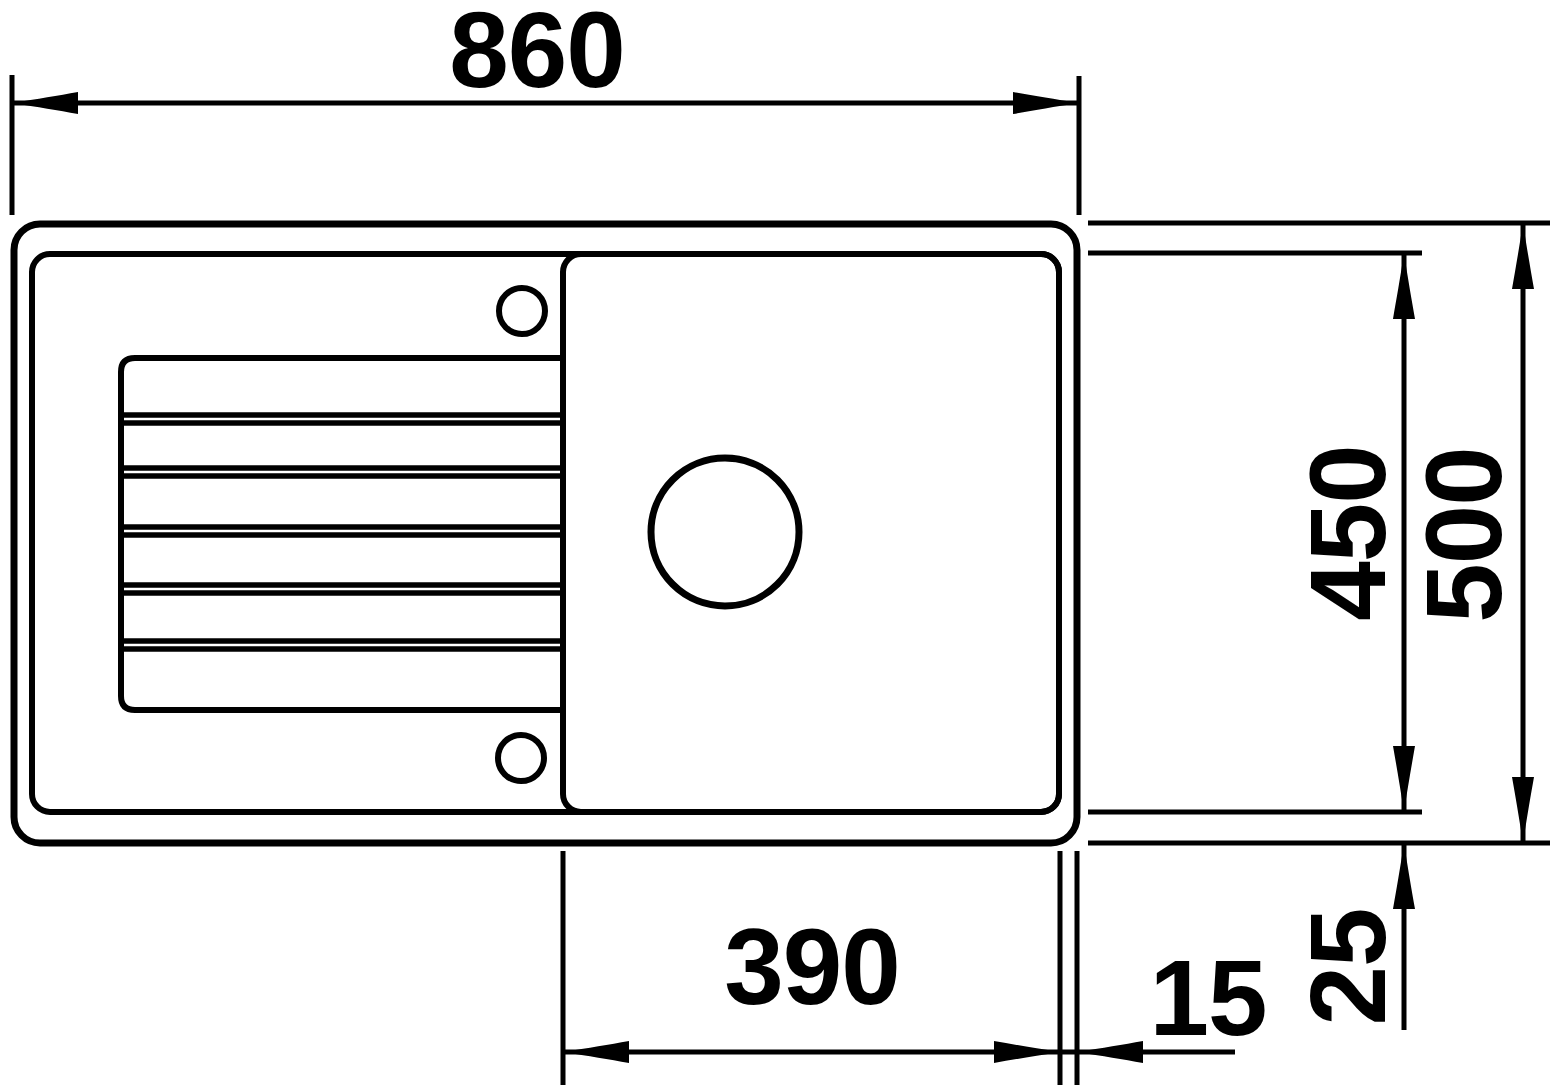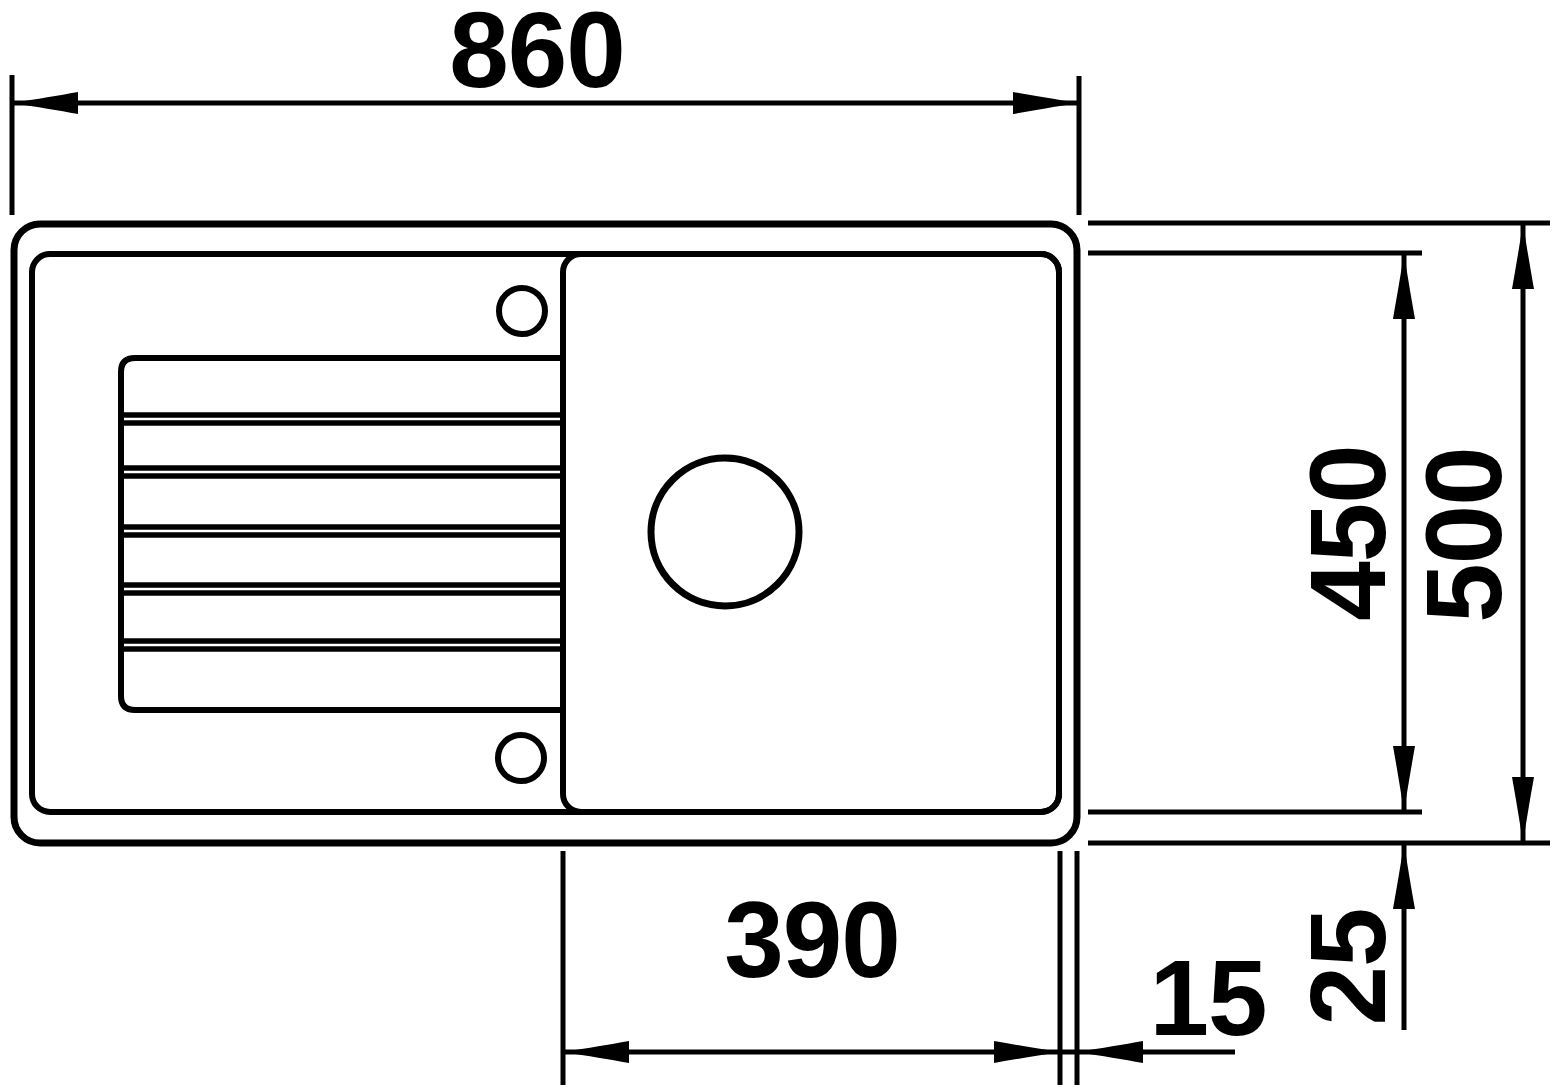--- a/index.html
+++ b/index.html
@@ -111,17 +111,17 @@
   </svg>
 
   <div class="dim-label" style="left:537px; top:50px;">860</div>
 
   <div class="dim-label vert" style="left:1348px; top:533px;">450</div>
 
   <div class="dim-label vert" style="left:1464px; top:535px;">500</div>
 
   <div class="dim-label vert" style="left:1348px; top:967px;">25</div>
 
-  <div class="dim-label" style="left:812px; top:940px;">390</div>
+  <div class="dim-label" style="left:812px; top:967px;">390</div>
 
   <div class="dim-label" style="left:1176px; top:998px;margin-left:32px;">15</div>
 
 </div>
 
 </body></html>

